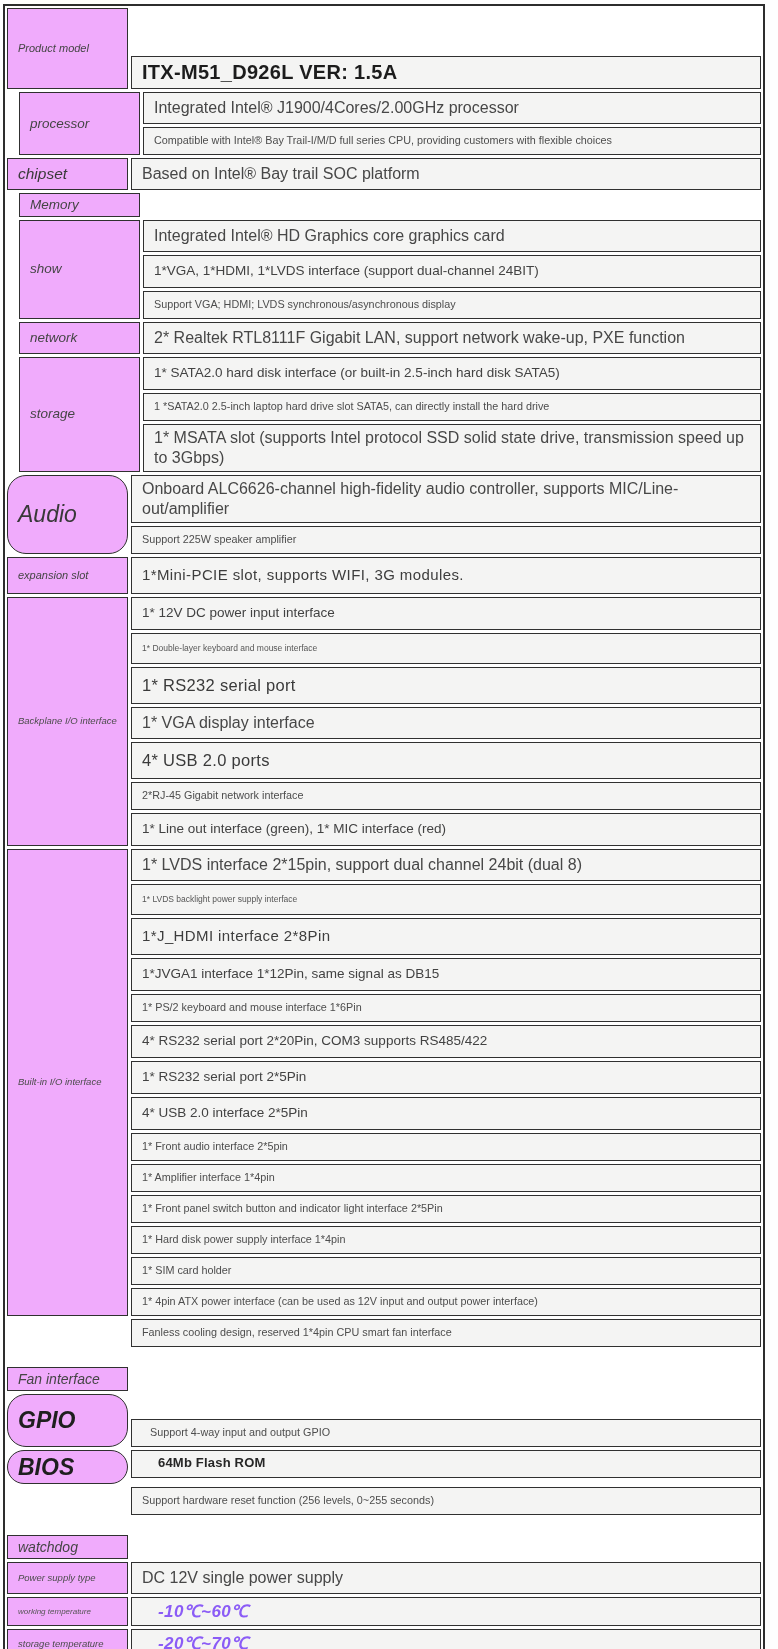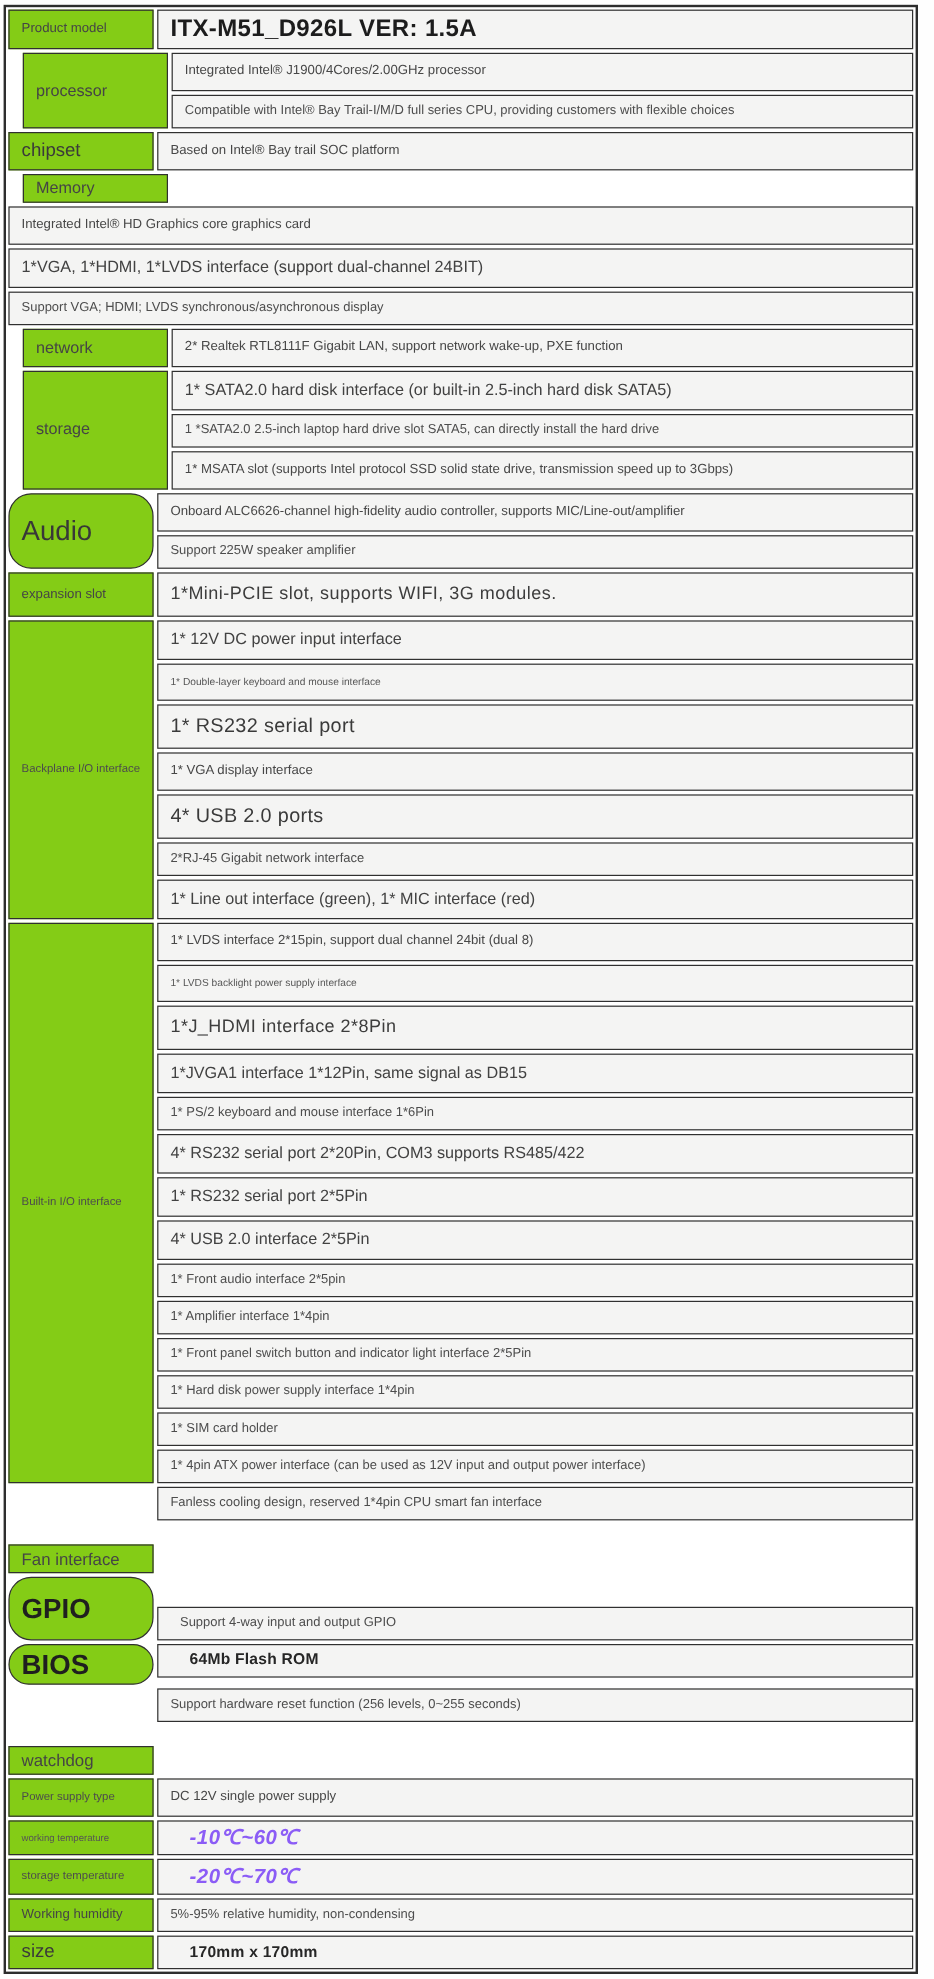--- a/index.html
+++ b/index.html
@@ -13,50 +13,51 @@
     position:absolute;left:3px;top:4px;width:762px;
     box-sizing:border-box;
     border:2.5px solid #2d2d2d;
     background:#ffffff;
     padding:2px;
     display:flex;flex-direction:column;gap:3px;
   }
   .section{display:flex;gap:3px;}
   .label-cell{
     flex:0 0 121px;width:121px;box-sizing:border-box;
-    border:1.5px solid #303030;background:#84cc16;
+    border:1.5px solid #303030;background:#f0abfc;
     display:flex;align-items:center;
     padding:3px 4px 3px 10px;line-height:1.15;
     color:#454545;
+    font-style:italic;
   }
   .value-rows{flex:1;display:flex;flex-direction:column;gap:3px;min-width:0;}
   .value-cell{
     box-sizing:border-box;
     border:1.5px solid #303030;background:#f4f4f3;
     display:flex;align-items:center;
     padding:3px 10px;line-height:1.25;
     color:#474747;
   }
   
   .l-xxs{font-size:8px;color:#555;}
   .l-xs{font-size:9.5px;color:#4c4c4c;}
   .l-sm{font-size:11px;}
   .l-smd{font-size:14px;margin-top:48px;}
   .l-md{font-size:13.5px;margin-left:12px;}
   .l-lg{font-size:15.5px;color:#3a3a3a;}
   .l-xl{font-size:23px;color:#383838;border-radius:19px;}
   .l-bold{font-weight:700;color:#1f1f1f;}
   
-  .t-title{font-size:20px;font-weight:700;color:#1c1c1c;letter-spacing:.3px;min-height:28px;}
+  .t-title{font-size:20px;font-weight:700;color:#1c1c1c;letter-spacing:.3px;min-height:28px;margin-top:48px;}
   .t-strong{font-size:13px;font-weight:600;color:#262626;letter-spacing:.2px;min-height:28px;}
   .t-temp{font-size:17px;font-weight:600;color:#8b5cf6;letter-spacing:.4px;min-height:28px;font-style:italic;}
   .t-xl{font-size:16.5px;color:#3a3a3a;letter-spacing:.3px;min-height:37px;}
   .t-lg{font-size:15px;color:#3d3d3d;letter-spacing:.4px;min-height:37px;}
   .t-ml{font-size:13.5px;color:#424242;min-height:33px;}
-  .t-md{font-size:11px;color:#474747;min-height:32px;}
+  .t-md{font-size:16px;color:#474747;min-height:32px;}
   .t-sm{font-size:10.8px;color:#4d4d4d;min-height:28px;}
   .t-xs{font-size:8.5px;color:#565656;min-height:31px;}
   .pad-x{padding-left:26px;}
   .pad-m{padding-left:18px;margin-top:25px;}
 </style>
 </head>
 <body>
 
 <div class="spec-table" id="table-root">
     <div class="section">
@@ -75,20 +76,21 @@
     <div class="section">
       <div class="label-cell l-lg">chipset</div>
       <div class="value-rows">
         <div class="value-cell t-md">Based on Intel® Bay trail SOC platform</div>
       </div>
     </div>
     <div class="section">
       <div class="label-cell l-md">Memory</div>
     </div>
     <div class="section">
+      <div class="label-cell l-md">show</div>
       <div class="value-rows">
         <div class="value-cell t-md">Integrated Intel® HD Graphics core graphics card</div>
         <div class="value-cell t-ml">1*VGA, 1*HDMI, 1*LVDS interface (support dual-channel 24BIT)</div>
         <div class="value-cell t-sm">Support VGA; HDMI; LVDS synchronous/asynchronous display</div>
       </div>
     </div>
     <div class="section">
       <div class="label-cell l-md">network</div>
       <div class="value-rows">
         <div class="value-cell t-md">2* Realtek RTL8111F Gigabit LAN, support network wake-up, PXE function</div>

